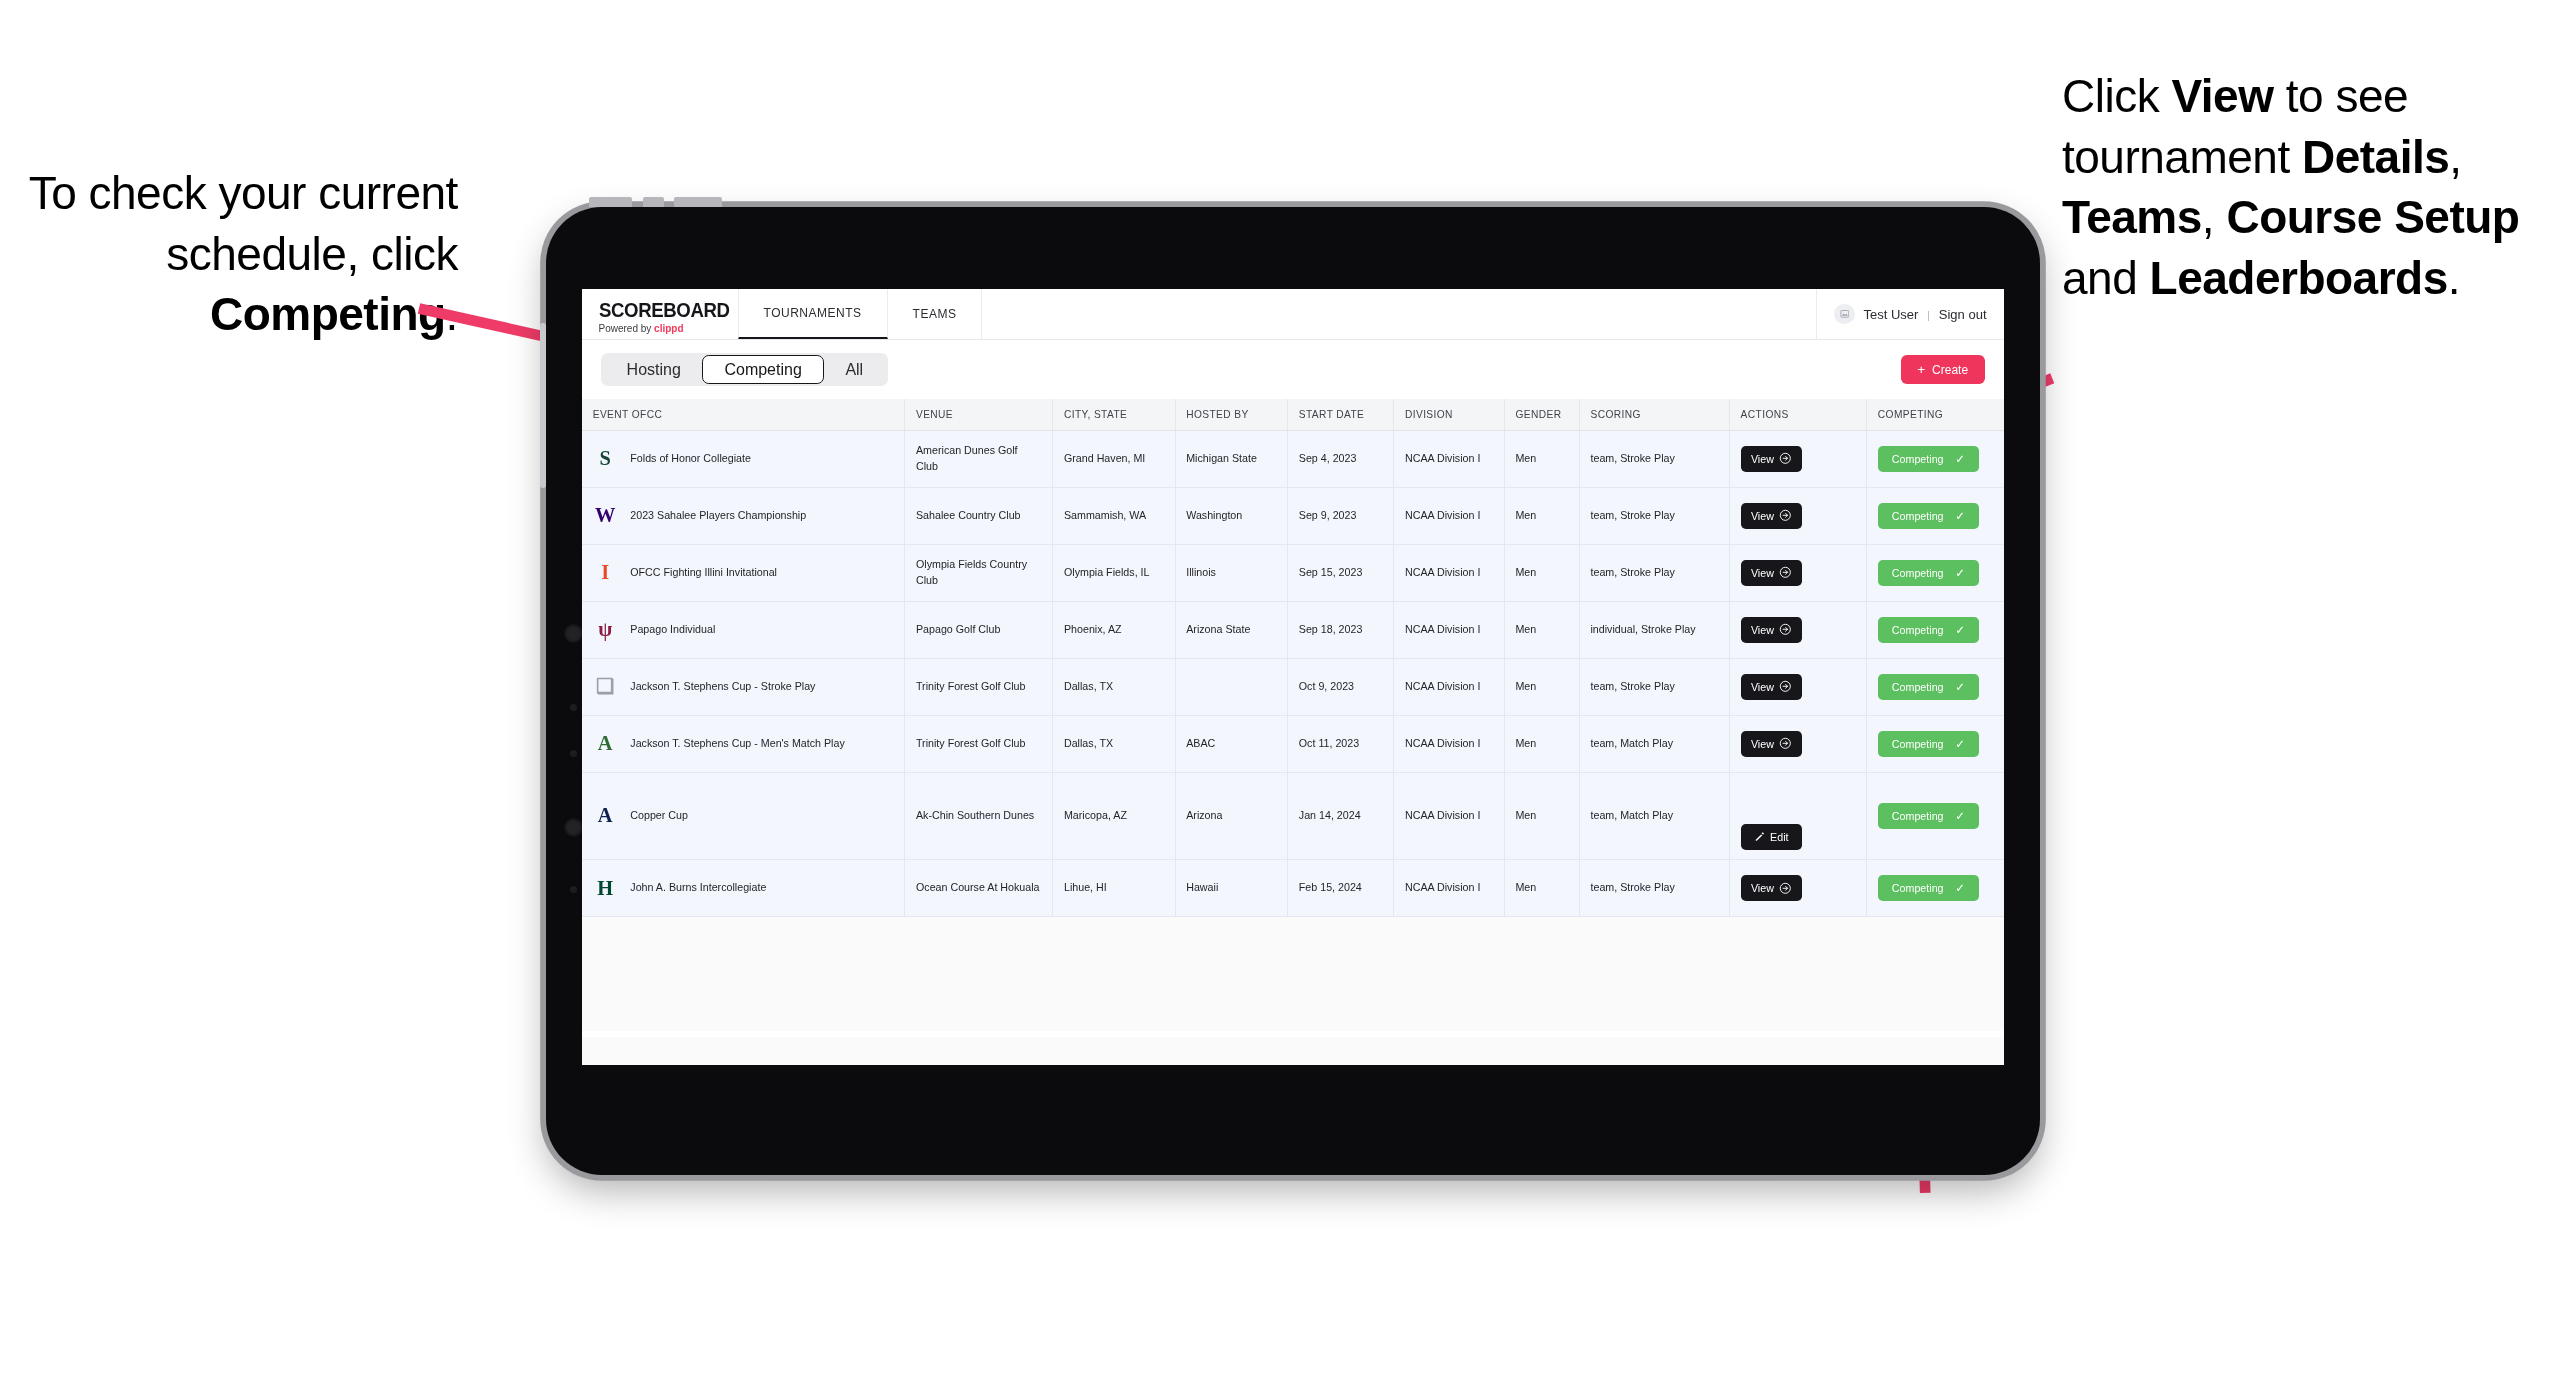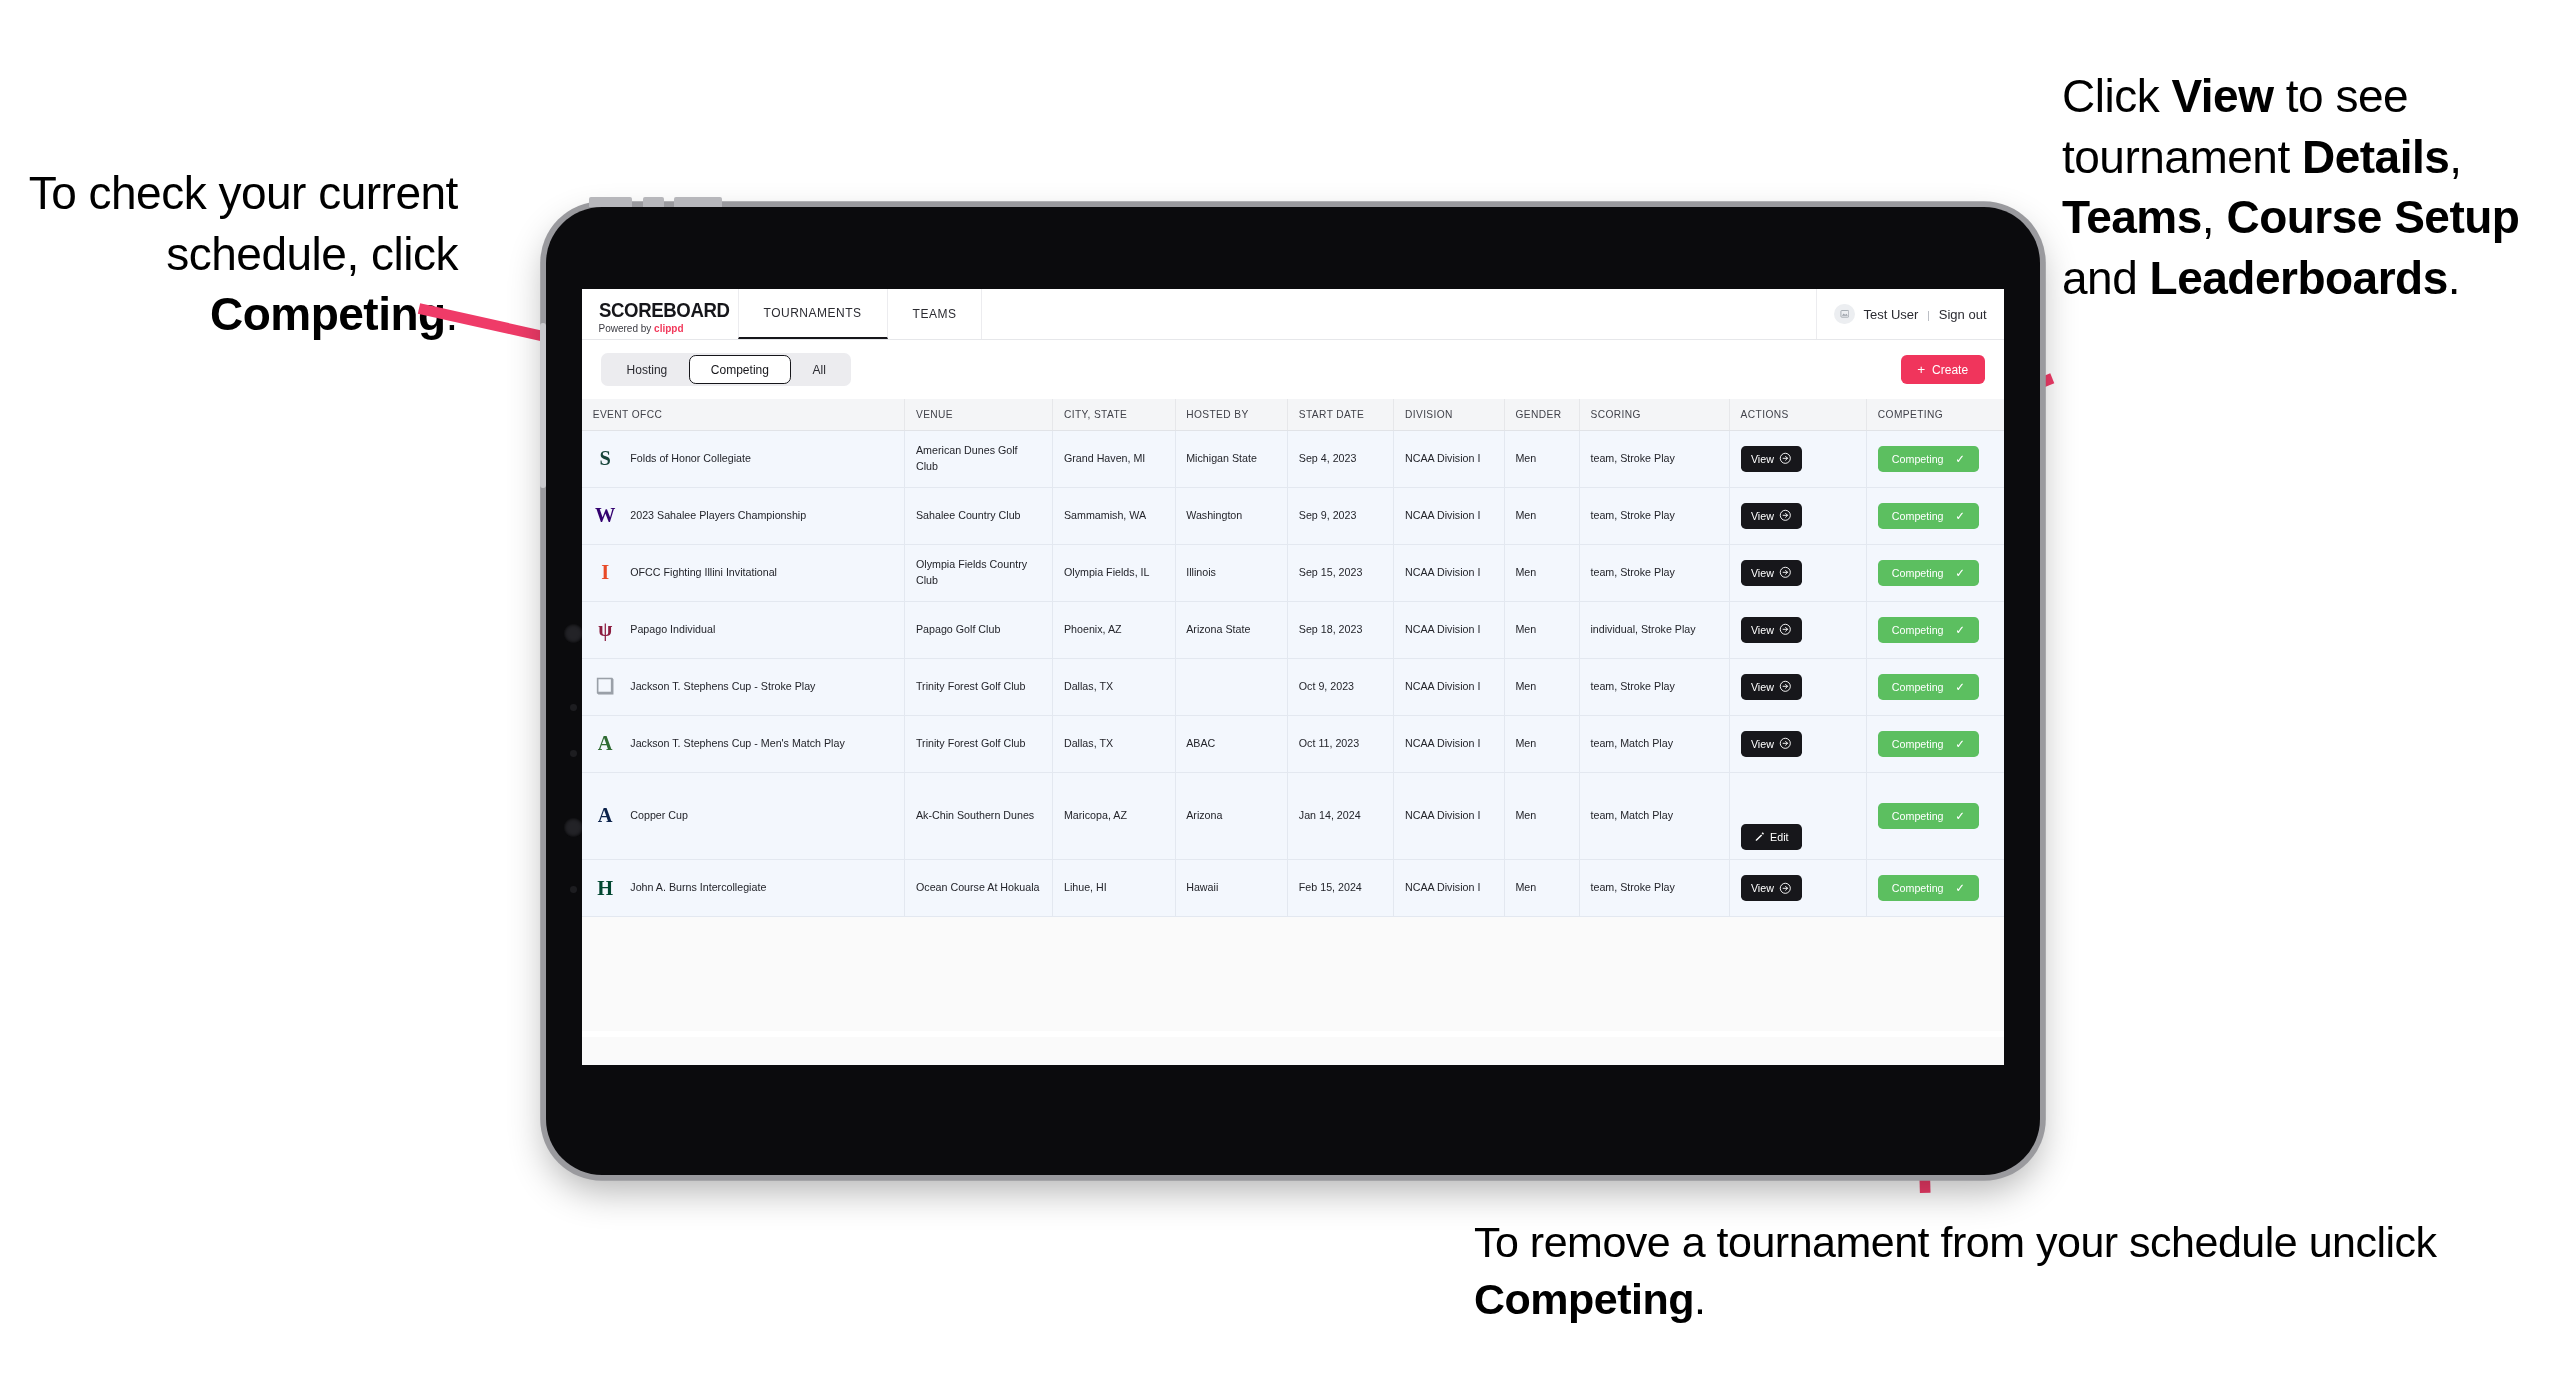--- a/index.html
+++ b/index.html
@@ -134,21 +134,21 @@
   .segmented {
     display: flex; align-items: center;
     background: #ececef;
     border-radius: 6.8px;
     padding: 3.9px;
     height: 33px;
   }
   .seg-item {
     padding: 0 21.3px; height: 25px;
     display: flex; align-items: center;
-    font-size: 12px; color: #2b2b31;
+    font-size: 16px; color: #2b2b31;
     border-radius: 4.8px; cursor: pointer;
   }
   .seg-item.active {
     background: #fff; color: #16161a;
     border: 1.6px solid #16161a;
     height: 29px;
     border-radius: 6.8px;
   }
   .create-btn {
     margin-left: auto;
@@ -240,23 +240,20 @@
 <div class="canvas">
 
   <div class="anno" id="anno-left">
     <span>To check your current schedule, click </span><b>Competing</b><span>.</span>
   </div>
 
   <div class="anno" id="anno-right">
     <span>Click </span><b>View</b><span> to see tournament </span><b>Details</b><span>, </span><b>Teams</b><span>, </span><b>Course Setup</b><span> and </span><b>Leaderboards</b><span>.</span>
   </div>
 
-  <div class="anno" id="anno-bottom">
-    <span>To remove a tournament from your schedule unclick </span><b>Competing</b><span>.</span>
-  </div>
 
   <svg class="arrow-svg" style="left:0;top:0;width:2576px;height:1386px" viewBox="0 0 2656 1429" width="2576" height="1386">
 
     <g>
       <line x1="432" y1="318" x2="700" y2="378" stroke="#ef3b68" stroke-width="11"></line>
       <polygon points="722,383 660,360 668,404" fill="#ef3b68"></polygon>
     </g>
 
     <g>
       <line x1="2116" y1="390" x2="1872" y2="490" stroke="#ef3b68" stroke-width="11"></line>

